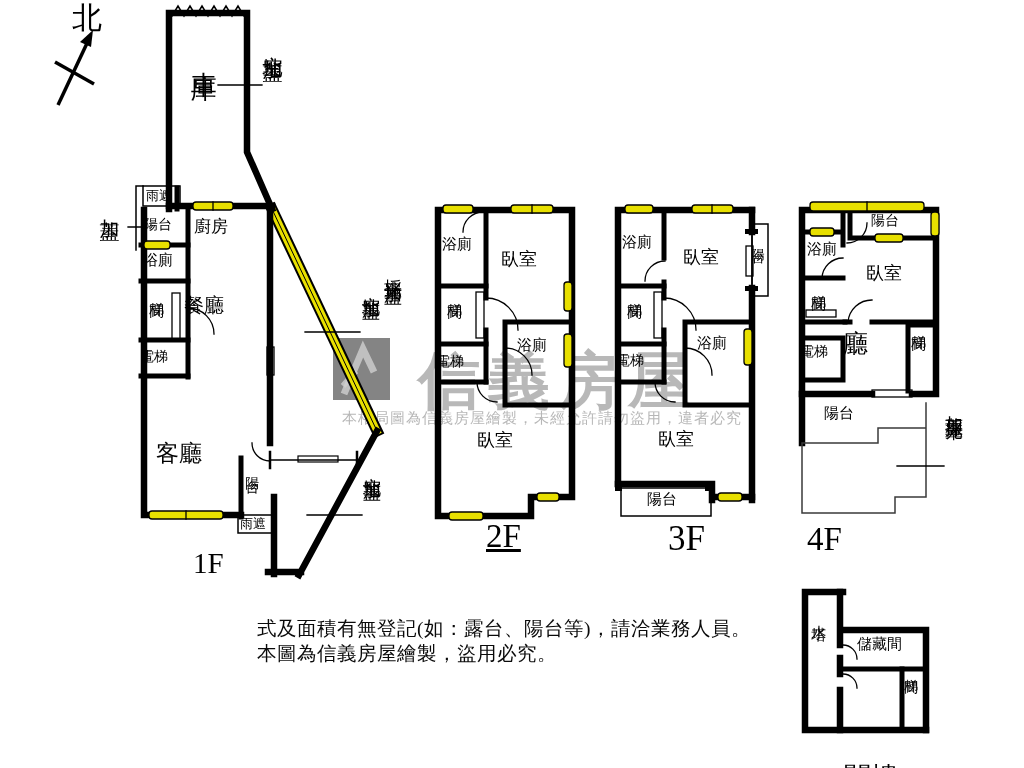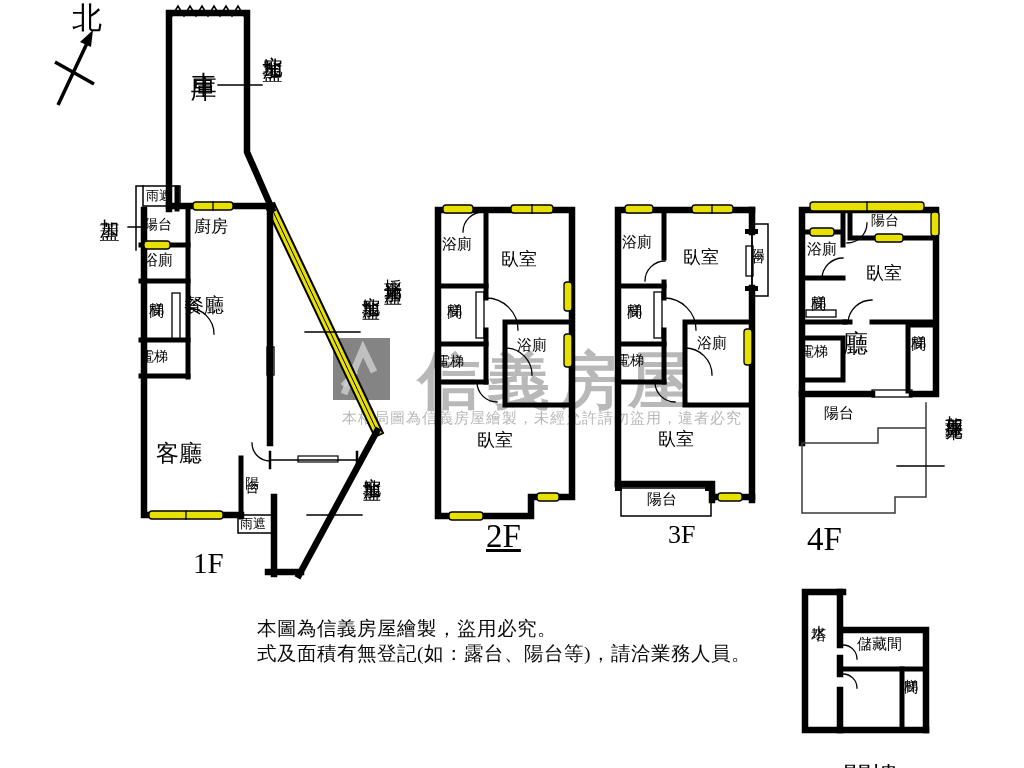--- a/index.html
+++ b/index.html
@@ -212,36 +212,36 @@
   <div class="lbl floorname" style="left:486px;top:519px;font-size:33px;text-decoration:underline;">2F</div>
 
   <div class="lbl" style="left:622px;top:235px;font-size:15px;">浴廁</div>
   <div class="lbl" style="left:683px;top:248px;font-size:18px;">臥室</div>
   <div class="lbl v" style="left:751px;top:238px;font-size:13px;">陽台</div>
   <div class="lbl v" style="left:626px;top:291px;font-size:15px;">梯間</div>
   <div class="lbl" style="left:616px;top:354px;font-size:14px;">電梯</div>
   <div class="lbl" style="left:697px;top:336px;font-size:15px;">浴廁</div>
   <div class="lbl" style="left:658px;top:430px;font-size:18px;">臥室</div>
   <div class="lbl" style="left:647px;top:492px;font-size:15px;">陽台</div>
-  <div class="lbl floorname" style="left:668px;top:521px;font-size:26px;text-align:right;">3F</div>
+  <div class="lbl floorname" style="left:668px;top:521px;font-size:35px;text-align:right;">3F</div>
 
   <div class="lbl" style="left:871px;top:214px;font-size:14px;">陽台</div>
   <div class="lbl" style="left:807px;top:242px;font-size:15px;">浴廁</div>
   <div class="lbl" style="left:866px;top:264px;font-size:18px;">臥室</div>
   <div class="lbl v" style="left:810px;top:283px;font-size:15px;">梯間</div>
   <div class="lbl" style="left:800px;top:345px;font-size:14px;">電梯</div>
   <div class="lbl" style="left:843px;top:331px;font-size:25px;">廳</div>
   <div class="lbl v" style="left:910px;top:323px;font-size:15px;">梯間</div>
   <div class="lbl" style="left:824px;top:406px;font-size:15px;">陽台</div>
   <div class="lbl v" style="left:944px;top:401px;font-size:18px;">加蓋採光罩</div>
   <div class="lbl floorname" style="left:807px;top:522px;font-size:33px;">4F</div>
 
   <div class="lbl v" style="left:810px;top:613px;font-size:15px;">水塔</div>
   <div class="lbl" style="left:857px;top:637px;font-size:15px;">儲藏間</div>
   <div class="lbl v" style="left:903px;top:668px;font-size:14px;">梯間</div>
   <div class="lbl" style="left:844px;top:763px;font-size:27px;">閣樓</div>
 
   <div id="disclaimer">
+    <div>式及面積有無登記(如：露台、陽台等)，請洽業務人員。</div>
     <div>本圖為信義房屋繪製，盜用必究。</div>
-    <div>式及面積有無登記(如：露台、陽台等)，請洽業務人員。</div>
   </div>
 
 </div>
 
 </body></html>

